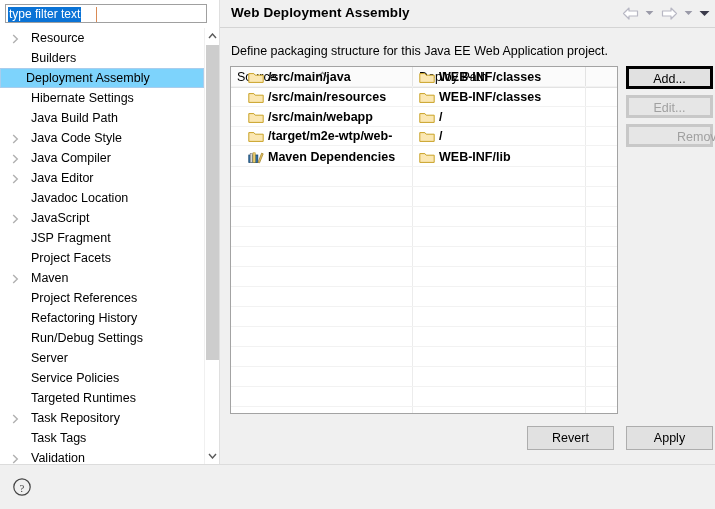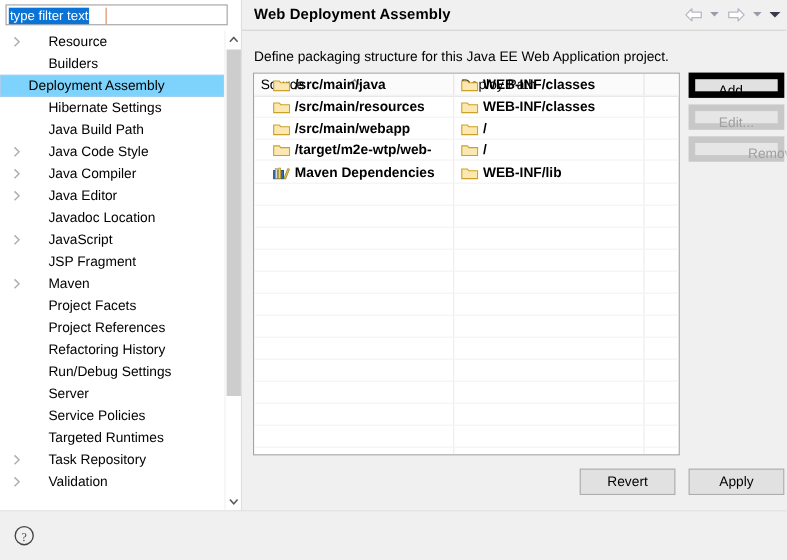--- a/index.html
+++ b/index.html
@@ -73,21 +73,21 @@
     width: 204px;
     height: 436px;
     overflow: hidden;
     background: #fff;
   }
   .tree-item {
     position: relative;
     height: 20px;
     line-height: 20px;
     white-space: nowrap;
-    padding-left: 44px;
+    padding-left: 31px;
     font-size: 12.5px;
     color: #000;
     box-sizing: border-box;
   }
   .tree-item.selected {
     background: #7dd3fc;
     border: 1px solid #a8cded;
     padding-left: 25px;
     line-height: 18px;
     height: 20px;
@@ -248,21 +248,21 @@
   .cell-text { margin-left: 20px; display: inline-block; font-weight: bold; }
 
   
   .sbtn {
     position: absolute;
     left: 406px;
     width: 87px; height: 23px;
     font-family: "Liberation Sans", sans-serif;
     font-size: 12.5px;
     background: #e1e1e1;
-    border: 6px solid #000000;
+    border: 3px solid #000000;
     color: #000;
     box-sizing: border-box;
     text-align: center;
     line-height: 21px;
   }
   .sbtn.disabled { color: #a0a0a0; border-color: #c8c8c8; background: #e6e6e6; }
   #btn-add { top: 66px; background: #e1e1e1; }
   #btn-edit { top: 95px; }
   #btn-remove { top: 124px; padding-left: 48px; }
 
@@ -326,33 +326,34 @@
             <path d="M1.2 1 L5.3 5 L1.2 9" stroke="#b0b0b0" stroke-width="1.4" fill="none"></path>
           </svg></span><span>Java Compiler</span></div>
       <div class="tree-item"><span class="expander"><svg width="7" height="10" viewBox="0 0 7 10">
             <path d="M1.2 1 L5.3 5 L1.2 9" stroke="#b0b0b0" stroke-width="1.4" fill="none"></path>
           </svg></span><span>Java Editor</span></div>
       <div class="tree-item"><span>Javadoc Location</span></div>
       <div class="tree-item"><span class="expander"><svg width="7" height="10" viewBox="0 0 7 10">
             <path d="M1.2 1 L5.3 5 L1.2 9" stroke="#b0b0b0" stroke-width="1.4" fill="none"></path>
           </svg></span><span>JavaScript</span></div>
       <div class="tree-item"><span>JSP Fragment</span></div>
+      <div class="tree-item"><span>Project Facets</span></div>
       <div class="tree-item"><span class="expander"><svg width="7" height="10" viewBox="0 0 7 10">
             <path d="M1.2 1 L5.3 5 L1.2 9" stroke="#b0b0b0" stroke-width="1.4" fill="none"></path>
           </svg></span><span>Maven</span></div>
-      <div class="tree-item"><span>Project Facets</span></div>
       <div class="tree-item"><span>Project References</span></div>
       <div class="tree-item"><span>Refactoring History</span></div>
       <div class="tree-item"><span>Run/Debug Settings</span></div>
       <div class="tree-item"><span>Server</span></div>
       <div class="tree-item"><span>Service Policies</span></div>
       <div class="tree-item"><span>Targeted Runtimes</span></div>
       <div class="tree-item"><span class="expander"><svg width="7" height="10" viewBox="0 0 7 10">
             <path d="M1.2 1 L5.3 5 L1.2 9" stroke="#b0b0b0" stroke-width="1.4" fill="none"></path>
           </svg></span><span>Task Repository</span></div>
+      <div class="tree-item"><span>Task Tags</span></div>
       <div class="tree-item"><span class="expander"><svg width="7" height="10" viewBox="0 0 7 10">
             <path d="M1.2 1 L5.3 5 L1.2 9" stroke="#b0b0b0" stroke-width="1.4" fill="none"></path>
           </svg></span><span>Validation</span></div>
     </div>
 
   <div id="tree-scrollbar">
     <div id="tree-sb-up">
       <svg width="9" height="6" viewBox="0 0 9 6">
           <path d="M1 5 L4.5 1 L8 5" stroke="#5a5a5a" stroke-width="1.4" fill="none"></path>
         </svg>

